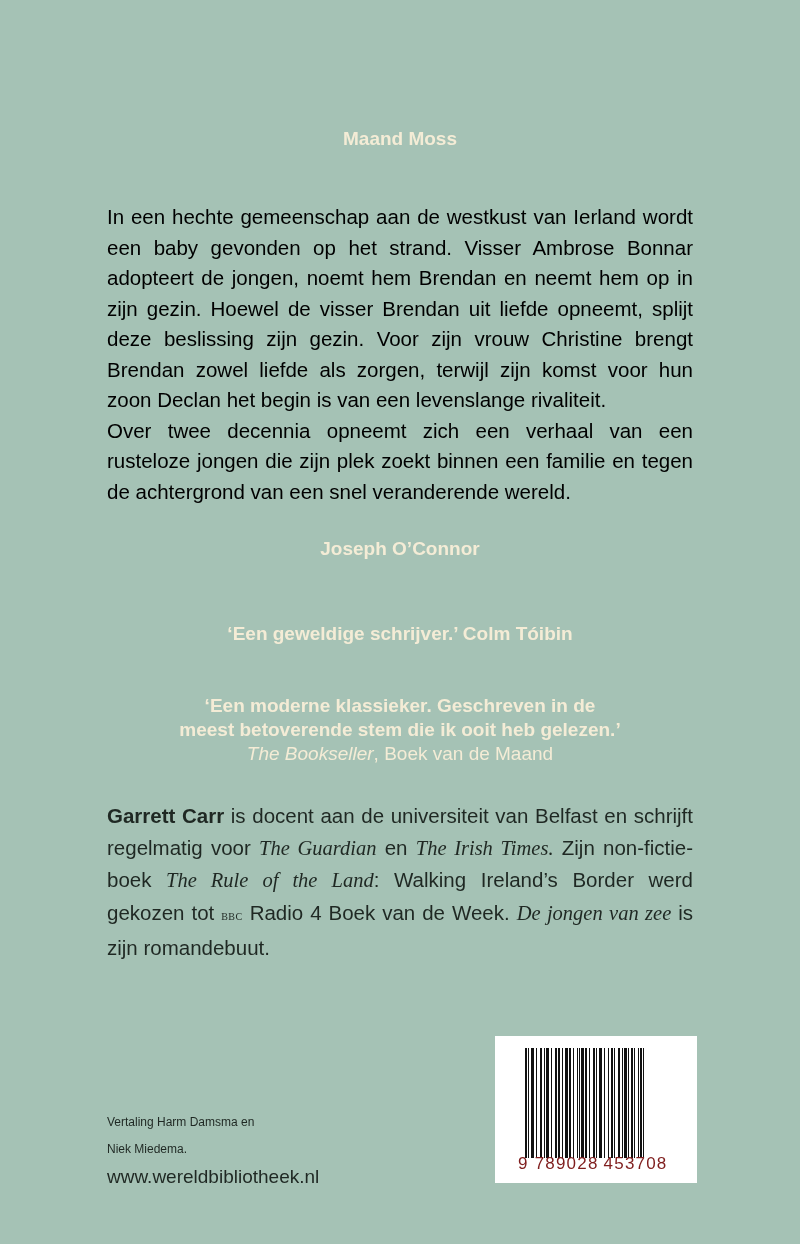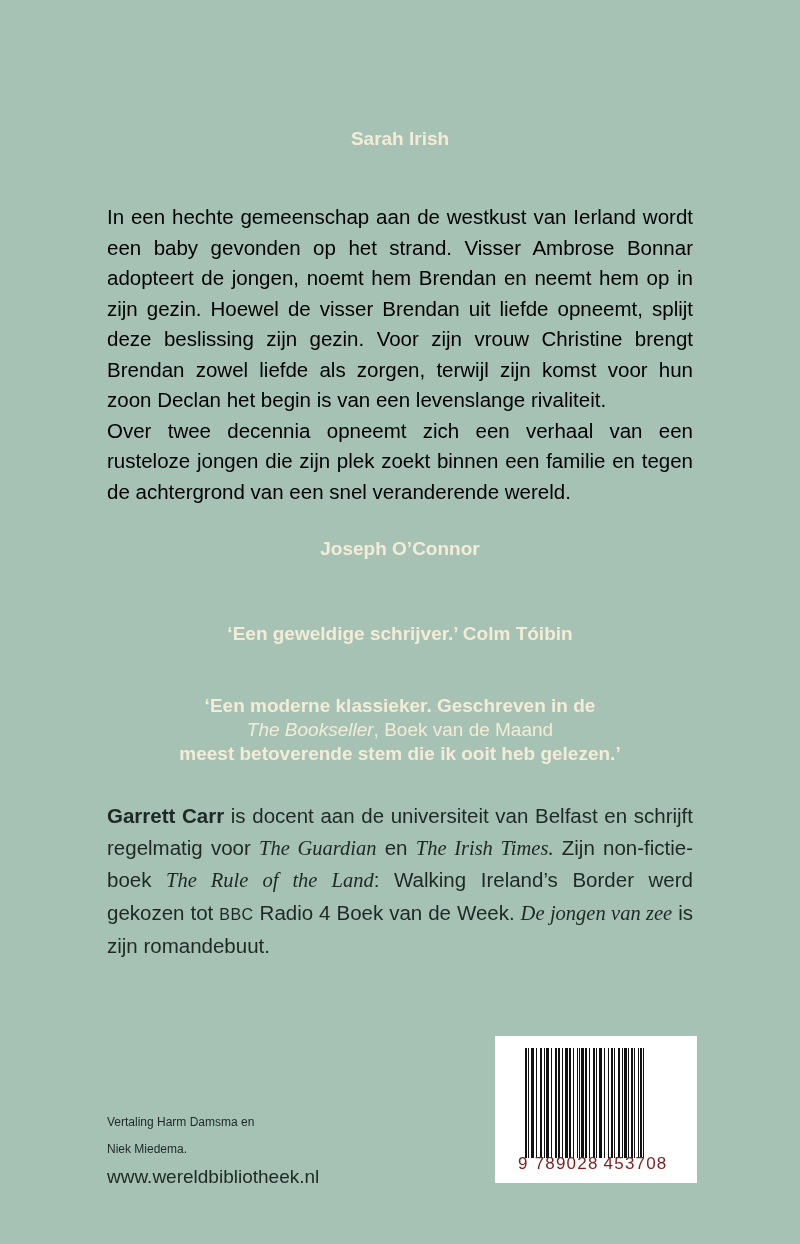--- a/index.html
+++ b/index.html
@@ -44,21 +44,21 @@
       left: 107px;
       top: 800px;
       width: 586px;
       font-size: 20.5px;
       line-height: 31.5px;
       text-align: justify;
       color: #1f2823;
     }
     .bio b { font-weight: bold; }
     .bio i { font-style: italic; font-family: Liberation Serif, serif; }
-    .bio .sc { font-size: 16px; letter-spacing: 0.5px; }
+    .bio .sc { font-size: 10px; letter-spacing: 0.5px; font-family: Liberation Serif, serif; }
     .translator {
       position: absolute;
       left: 107px;
       top: 1109px;
       font-size: 12px;
       line-height: 27px;
       color: #1f2823;
     }
     .website {
       position: absolute;
@@ -96,40 +96,40 @@
       color: #7f1d1d;
       background: transparent;
     }
     .barcode-digits .first { margin-right: 6px; }
     .barcode-digits .mid { margin-right: 5px; }
   </style>
 </head>
 <body>
 
 <div class="quote" style="top:127px;">
-  <span class="src">Sarah Irish</span>
+  <span class="src">Maand Moss</span>
 </div>
 
 <div class="blurb" style="top:202px;">
   <p class="last-left">In een hechte gemeenschap aan de westkust van Ierland wordt een baby gevonden op het strand. Visser Ambrose Bonnar adop­teert de jongen, noemt hem Brendan en neemt hem op in zijn gezin. Hoewel de visser Brendan uit liefde opneemt, splijt deze beslissing zijn gezin. Voor zijn vrouw Christine brengt Brendan zowel liefde als zorgen, terwijl zijn komst voor hun zoon Declan het begin is van een levenslange rivaliteit.</p>
   <p class="last-left">Over twee decennia opneemt zich een verhaal van een rusteloze jongen die zijn plek zoekt binnen een familie en tegen de achter­grond van een snel veranderende wereld.</p>
 </div>
 
 <div class="quote" style="top:537px;">
   <span class="src">Joseph O’Connor</span>
 </div>
 
 <div class="quote" style="top:622px;">
   <span>‘Een geweldige schrijver.’ Colm Tóibin</span>
 </div>
 
 <div class="quote" style="top:694px;">
   <span class="src">‘Een moderne klassieker. Geschreven in de</span>
+  <span class="src">meest betoverende stem die ik ooit heb gelezen.’</span>
   <span class="src src-normal"><span class="it">The Bookseller</span><span>, Boek van de Maand</span></span>
-  <span class="src">meest betoverende stem die ik ooit heb gelezen.’</span>
 </div>
 
 <div class="bio"><b>Garrett Carr</b><span> is docent aan de universiteit van Belfast en schrijft regelmatig voor </span><i>The Guardian</i><span> en </span><i>The Irish Times.</i><span> Zijn non-fictie­boek </span><i>The Rule of the Land</i><span>: Walking Ireland’s Border werd gekozen tot </span><span class="sc">BBC</span><span> Radio 4 Boek van de Week. </span><i>De jongen van zee</i><span> is zijn romandebuut.</span></div>
 
 <div class="translator">
   <div>Vertaling Harm Damsma en</div>
   <div>Niek Miedema.</div>
 </div>
 
 <div class="website">www.wereldbibliotheek.nl</div>

